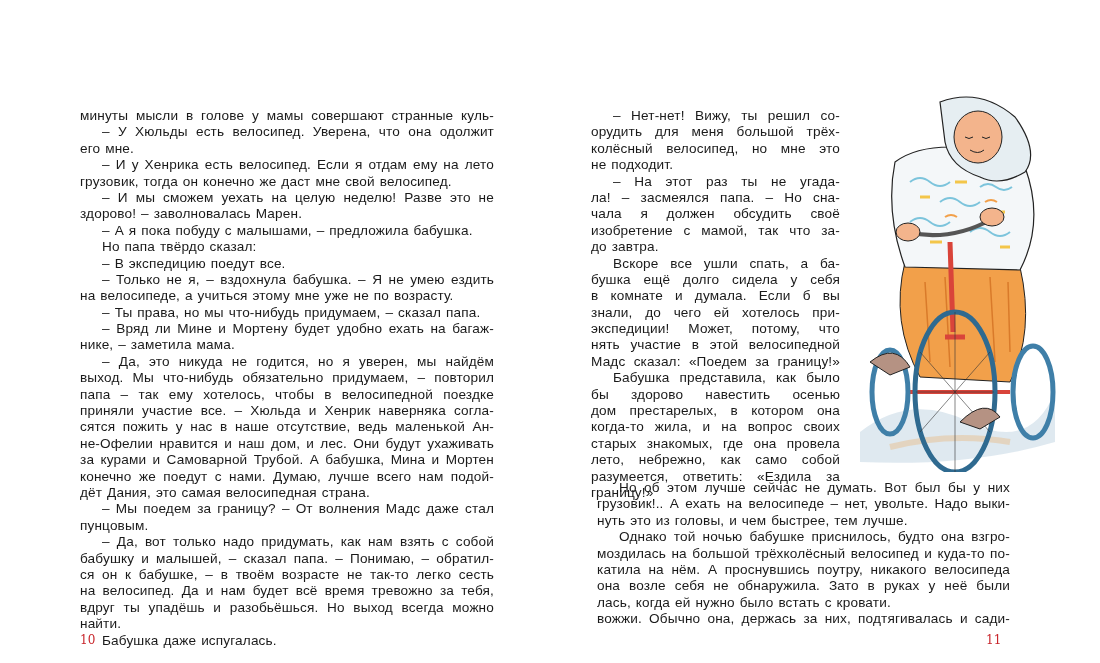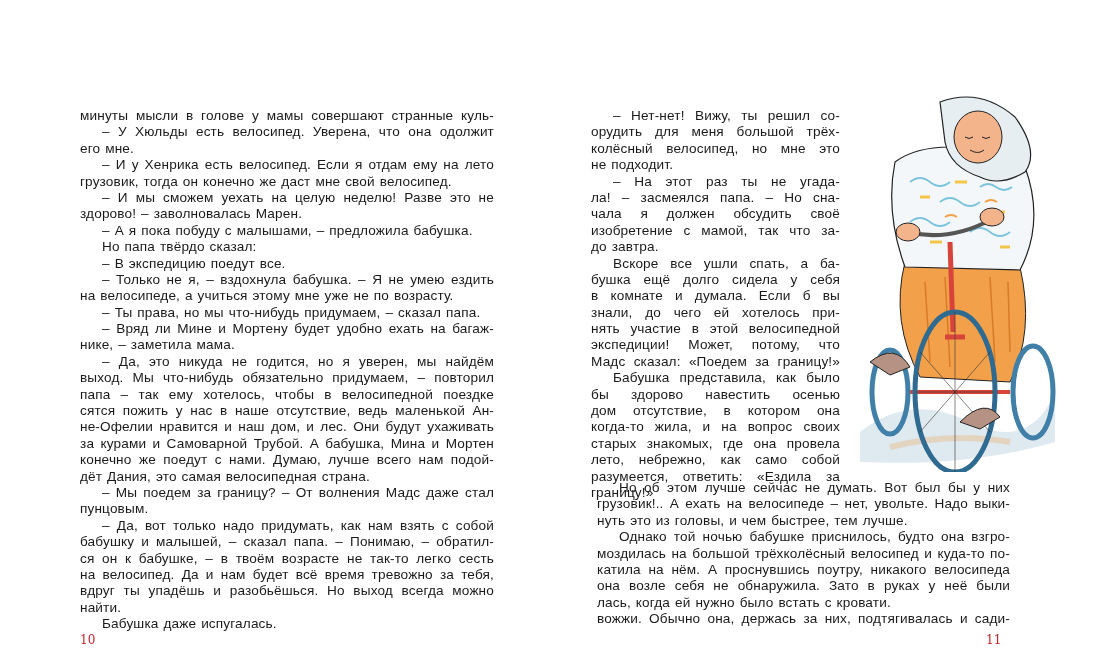--- a/index.html
+++ b/index.html
@@ -43,20 +43,21 @@
       <span class="line indent last">Но папа твёрдо сказал:</span>
       <span class="line indent last">– В экспедицию поедут все.</span>
       <span class="line indent">– Только не я, – вздохнула бабушка. – Я не умею ездить</span>
       <span class="line last">на велосипеде, а учиться этому мне уже не по возрасту.</span>
       <span class="line indent last">– Ты права, но мы что-нибудь придумаем, – сказал папа.</span>
       <span class="line indent">– Вряд ли Мине и Мортену будет удобно ехать на багаж-</span>
       <span class="line last">нике, – заметила мама.</span>
       <span class="line indent">– Да, это никуда не годится, но я уверен, мы найдём</span>
       <span class="line">выход. Мы что-нибудь обязательно придумаем, – повторил</span>
       <span class="line">папа – так ему хотелось, чтобы в велосипедной поездке</span>
+      <span class="line">приняли участие все. – Хюльда и Хенрик наверняка согла-</span>
       <span class="line">сятся пожить у нас в наше отсутствие, ведь маленькой Ан-</span>
       <span class="line">не-Офелии нравится и наш дом, и лес. Они будут ухаживать</span>
       <span class="line">за курами и Самоварной Трубой. А бабушка, Мина и Мортен</span>
       <span class="line">конечно же поедут с нами. Думаю, лучше всего нам подой-</span>
       <span class="line last">дёт Дания, это самая велосипедная страна.</span>
       <span class="line indent">– Мы поедем за границу? – От волнения Мадс даже стал</span>
       <span class="line last">пунцовым.</span>
       <span class="line indent">– Да, вот только надо придумать, как нам взять с собой</span>
       <span class="line">бабушку и малышей, – сказал папа. – Понимаю, – обратил-</span>
       <span class="line">ся он к бабушке, – в твоём возрасте не так-то легко сесть</span>
@@ -76,26 +77,26 @@
       <span class="line last">не подходит.</span>
       <span class="line indent">– На этот раз ты не угада-</span>
       <span class="line">ла! – засмеялся папа. – Но сна-</span>
       <span class="line">чала я должен обсудить своё</span>
       <span class="line">изобретение с мамой, так что за-</span>
       <span class="line last">до завтра.</span>
       <span class="line indent">Вскоре все ушли спать, а ба-</span>
       <span class="line">бушка ещё долго сидела у себя</span>
       <span class="line">в комнате и думала. Если б вы</span>
       <span class="line">знали, до чего ей хотелось при-</span>
+      <span class="line">экспедиции! Может, потому, что</span>
       <span class="line">нять участие в этой велосипедной</span>
-      <span class="line">экспедиции! Может, потому, что</span>
       <span class="line">Мадс сказал: «Поедем за границу!»</span>
       <span class="line indent">Бабушка представила, как было</span>
       <span class="line">бы здорово навестить осенью</span>
-      <span class="line">дом отсутствие, в котором она</span>
+      <span class="line">дом престарелых, в котором она</span>
       <span class="line">когда-то жила, и на вопрос своих</span>
       <span class="line">старых знакомых, где она провела</span>
       <span class="line">лето, небрежно, как само собой</span>
       <span class="line">разумеется, ответить: «Ездила за</span>
       <span class="line last">границу!»</span>
     </div>
 
   <div class="illustration">
     <svg width="210" height="380" viewBox="0 0 210 380">
 

